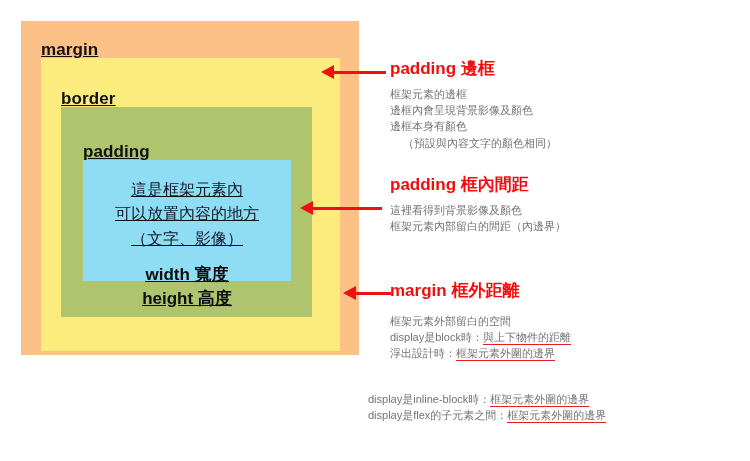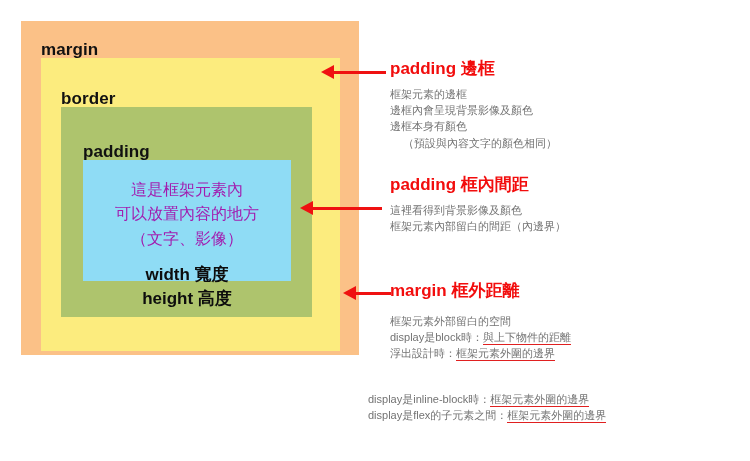--- a/index.html
+++ b/index.html
@@ -22,20 +22,21 @@
     left: 21px;
     top: 21px;
     width: 338px;
     height: 334px;
   }
 
   .bm-layer {
     box-sizing: border-box;
     width: 100%;
     height: 100%;
+    text-decoration: underline;
   }
 
   .bm-margin {
     background: #fbc187;
     padding: 20px 0 0 20px;
   }
   .bm-border {
     background: #fcec7e;
     height: calc(100% - 21px);
     width: calc(100% - 19px);
@@ -64,21 +65,21 @@
   .bm-label {
     font-size: 17px;
     font-weight: bold;
     color: #111111;
     line-height: 1;
     letter-spacing: 0.1px;
   }
 
   .content-line {
     font-size: 16px;
-    color: #a21caf;
+    color: #0f172a;
     line-height: 1.52;
     text-align: center;
     white-space: nowrap;
   }
   .content-dim {
     font-size: 17px;
     font-weight: bold;
     color: #0d0d0d;
     line-height: 1.42;
     text-align: center;

